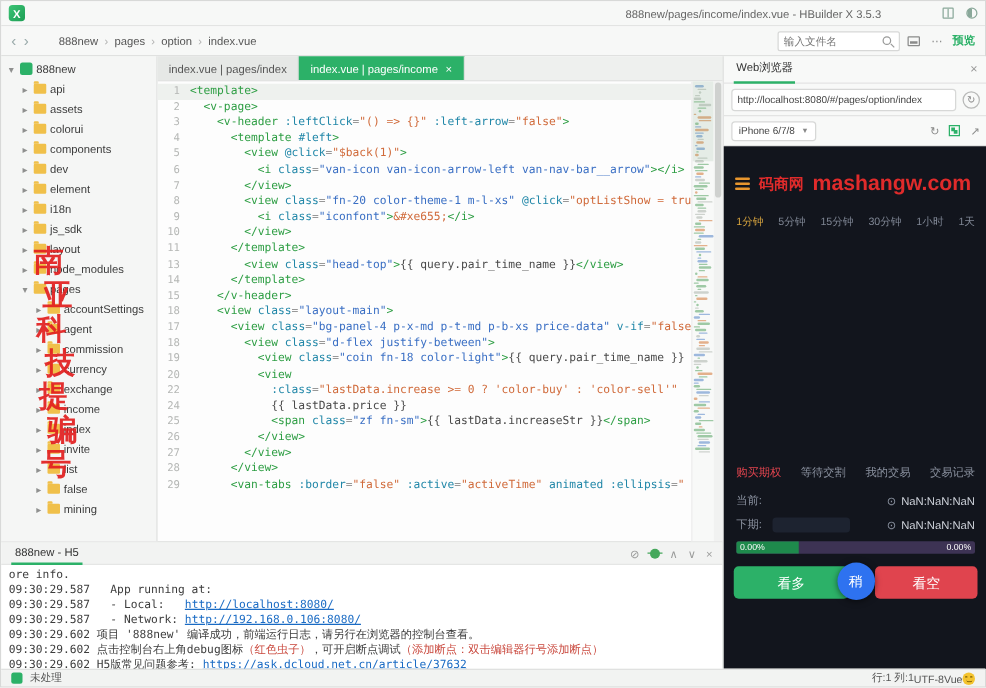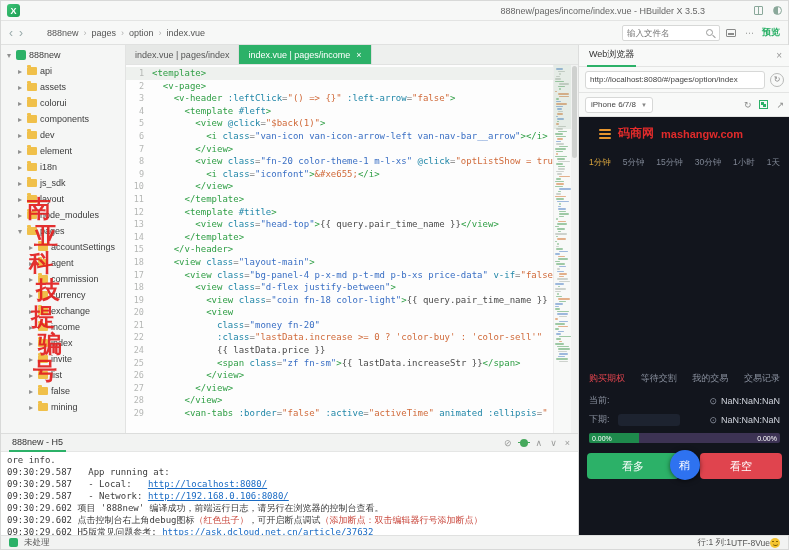--- a/index.html
+++ b/index.html
@@ -93,25 +93,25 @@
   .rp-device{height:24px;display:flex;align-items:center;gap:7px;padding:0 6px;border-bottom:1px solid #e3e4e3;flex:none}
   .device-select{height:16px;border:1px solid #d7d8d7;border-radius:3px;background:#fff;font-size:8px;display:flex;align-items:center;gap:5px;padding:0 5px;color:#444}
   .caret{font-size:6px;color:#888}
   .rp-dev-icons{margin-left:auto;display:flex;gap:8px;align-items:center;color:#8a8b8a;font-size:9px}
   .qr{width:9px;height:9px;border:1px solid var(--accent,#2cb168);position:relative}
   .qr::before{content:'';position:absolute;left:1px;top:1px;width:3px;height:3px;background:var(--accent,#2cb168)}
   .qr::after{content:'';position:absolute;right:1px;bottom:1px;width:3px;height:3px;background:var(--accent,#2cb168)}
 
   
   .preview{flex:1;background:#12151d;display:flex;flex-direction:column;color:#cfd3db;min-height:0}
-  .pv-brand{margin-top:8px;display:flex;align-items:center;gap:7px;padding:0 20px;flex:none}
+  .pv-brand{margin-top:20px;display:flex;align-items:center;gap:7px;padding:0 9px;flex:none}
   .hamburger{width:12px;display:flex;flex-direction:column;gap:2px;flex:none}
   .hamburger i{height:2px;background:#e8962e;border-radius:1px;display:block}
   .brand{color:var(--brand-red,#e02b2b);font-weight:bold;font-size:12px}
-  .brand-domain{color:var(--brand-red,#e02b2b);font-weight:bold;font-size:11px}
+  .brand-domain{color:var(--brand-red,#e02b2b);font-weight:bold;font-size:17px}
   #time-tabs{display:flex;justify-content:space-between;padding:0 10px;margin-top:15px;font-size:8.5px;color:#7f8694;flex:none}
   .pv-time.active{color:var(--gold,#d7a43e)}
   .pv-chart{flex:1}
   #trade-tabs{display:flex;justify-content:space-between;padding:0 10px;font-size:9px;color:#8b92a0;margin-bottom:9px;flex:none}
   .pv-ttab.active{color:var(--danger,#e0444e)}
   .pv-row{display:flex;align-items:center;padding:0 10px;font-size:9px;margin-bottom:6px;flex:none}
   .pv-label{color:#8b92a0}
   .pv-value{margin-left:auto;display:flex;gap:4px;align-items:center;color:#cfd3db}
   .clock{color:#8b92a0}
   .next-pill{width:62px;height:12px;background:#1d2330;border-radius:3px;margin-left:8px}
@@ -321,30 +321,28 @@
                 <div class="cl"><span class="ln">2</span><span class="lc"><span class="tk-t">  &lt;v-page&gt;</span></span></div>
                 <div class="cl"><span class="ln">3</span><span class="lc"><span class="tk-t">    &lt;v-header </span><span class="tk-a">:leftClick</span><span class="tk-o">=</span><span class="tk-e">"() =&gt; {}"</span><span class="tk-o"> </span><span class="tk-a">:left-arrow</span><span class="tk-o">=</span><span class="tk-e">"false"</span><span class="tk-t">&gt;</span></span></div>
                 <div class="cl"><span class="ln">4</span><span class="lc"><span class="tk-t">      &lt;template </span><span class="tk-a">#left</span><span class="tk-t">&gt;</span></span></div>
                 <div class="cl"><span class="ln">5</span><span class="lc"><span class="tk-t">        &lt;view </span><span class="tk-a">@click</span><span class="tk-o">=</span><span class="tk-e">"$back(1)"</span><span class="tk-t">&gt;</span></span></div>
                 <div class="cl"><span class="ln">6</span><span class="lc"><span class="tk-t">          &lt;i </span><span class="tk-a">class</span><span class="tk-o">=</span><span class="tk-s">"van-icon van-icon-arrow-left van-nav-bar__arrow"</span><span class="tk-t">&gt;&lt;/i&gt;</span></span></div>
                 <div class="cl"><span class="ln">7</span><span class="lc"><span class="tk-t">        &lt;/view&gt;</span></span></div>
                 <div class="cl"><span class="ln">8</span><span class="lc"><span class="tk-t">        &lt;view </span><span class="tk-a">class</span><span class="tk-o">=</span><span class="tk-s">"fn-20 color-theme-1 m-l-xs"</span><span class="tk-o"> </span><span class="tk-a">@click</span><span class="tk-o">=</span><span class="tk-e">"optListShow = tru</span></span></div>
                 <div class="cl"><span class="ln">9</span><span class="lc"><span class="tk-t">          &lt;i </span><span class="tk-a">class</span><span class="tk-o">=</span><span class="tk-s">"iconfont"</span><span class="tk-t">&gt;</span><span class="tk-e">&amp;#xe655;</span><span class="tk-t">&lt;/i&gt;</span></span></div>
                 <div class="cl"><span class="ln">10</span><span class="lc"><span class="tk-t">        &lt;/view&gt;</span></span></div>
                 <div class="cl"><span class="ln">11</span><span class="lc"><span class="tk-t">      &lt;/template&gt;</span></span></div>
-                <div class="cl"><span class="ln">12</span><span class="lc"><span class="tk-t">      &lt;template </span><span class="tk-a">#title</span><span class="tk-t">&gt;</span></span></div>
                 <div class="cl"><span class="ln">13</span><span class="lc"><span class="tk-t">        &lt;view </span><span class="tk-a">class</span><span class="tk-o">=</span><span class="tk-s">"head-top"</span><span class="tk-t">&gt;</span><span class="tk-x">{{ query.pair_time_name }}</span><span class="tk-t">&lt;/view&gt;</span></span></div>
                 <div class="cl"><span class="ln">14</span><span class="lc"><span class="tk-t">      &lt;/template&gt;</span></span></div>
                 <div class="cl"><span class="ln">15</span><span class="lc"><span class="tk-t">    &lt;/v-header&gt;</span></span></div>
                 <div class="cl"><span class="ln">18</span><span class="lc"><span class="tk-t">    &lt;view </span><span class="tk-a">class</span><span class="tk-o">=</span><span class="tk-s">"layout-main"</span><span class="tk-t">&gt;</span></span></div>
                 <div class="cl"><span class="ln">17</span><span class="lc"><span class="tk-t">      &lt;view </span><span class="tk-a">class</span><span class="tk-o">=</span><span class="tk-s">"bg-panel-4 p-x-md p-t-md p-b-xs price-data"</span><span class="tk-o"> </span><span class="tk-a">v-if</span><span class="tk-o">=</span><span class="tk-e">"false</span></span></div>
                 <div class="cl"><span class="ln">18</span><span class="lc"><span class="tk-t">        &lt;view </span><span class="tk-a">class</span><span class="tk-o">=</span><span class="tk-s">"d-flex justify-between"</span><span class="tk-t">&gt;</span></span></div>
                 <div class="cl"><span class="ln">19</span><span class="lc"><span class="tk-t">          &lt;view </span><span class="tk-a">class</span><span class="tk-o">=</span><span class="tk-s">"coin fn-18 color-light"</span><span class="tk-t">&gt;</span><span class="tk-x">{{ query.pair_time_name }}</span></span></div>
                 <div class="cl"><span class="ln">20</span><span class="lc"><span class="tk-t">          &lt;view</span></span></div>
-                <div class="cl"><span class="ln">21</span><span class="lc"><span class="tk-a">            class</span><span class="tk-o">=</span><span class="tk-s">"money fn-20"</span></span></div>
                 <div class="cl"><span class="ln">22</span><span class="lc"><span class="tk-a">            :class</span><span class="tk-o">=</span><span class="tk-e">"lastData.increase &gt;= 0 ? 'color-buy' : 'color-sell'"</span></span></div>
                 <div class="cl"><span class="ln">24</span><span class="lc"><span class="tk-x">            {{ lastData.price }}</span></span></div>
                 <div class="cl"><span class="ln">25</span><span class="lc"><span class="tk-t">            &lt;span </span><span class="tk-a">class</span><span class="tk-o">=</span><span class="tk-s">"zf fn-sm"</span><span class="tk-t">&gt;</span><span class="tk-x">{{ lastData.increaseStr }}</span><span class="tk-t">&lt;/span&gt;</span></span></div>
                 <div class="cl"><span class="ln">26</span><span class="lc"><span class="tk-t">          &lt;/view&gt;</span></span></div>
                 <div class="cl"><span class="ln">27</span><span class="lc"><span class="tk-t">        &lt;/view&gt;</span></span></div>
                 <div class="cl"><span class="ln">28</span><span class="lc"><span class="tk-t">      &lt;/view&gt;</span></span></div>
                 <div class="cl"><span class="ln">29</span><span class="lc"><span class="tk-t">      &lt;van-tabs </span><span class="tk-a">:border</span><span class="tk-o">=</span><span class="tk-e">"false"</span><span class="tk-o"> </span><span class="tk-a">:active</span><span class="tk-o">=</span><span class="tk-e">"activeTime"</span><span class="tk-o"> </span><span class="tk-a">animated</span><span class="tk-o"> </span><span class="tk-a">:ellipsis</span><span class="tk-o">=</span><span class="tk-e">"</span></span></div>
               </div>
             <div class="minimap">
               <div id="minimap-bars">

